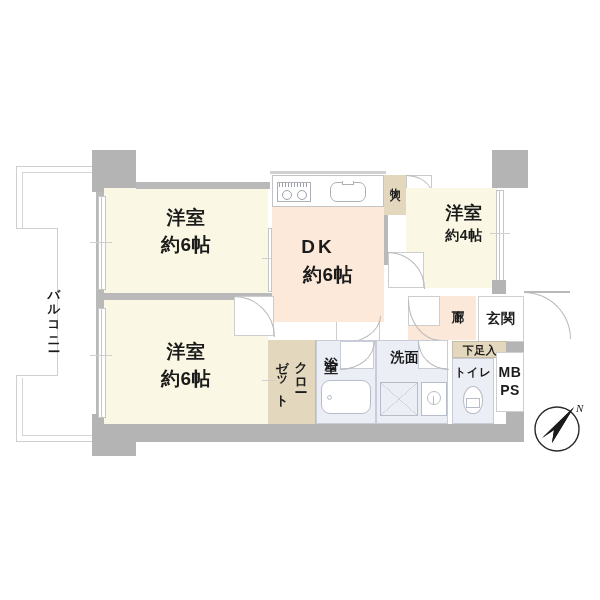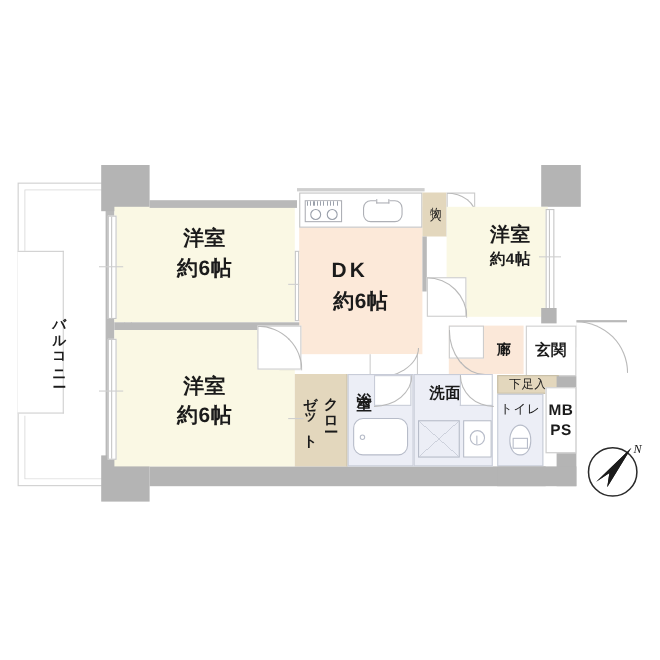--- a/index.html
+++ b/index.html
@@ -20,21 +20,21 @@
 
   .thinline {background:#b9b9b9;}
   .hair     {background:#cfcfcf;}
 
   
   .lbl{position:absolute;color:#1b1b1b;line-height:1.12;text-align:center;
        white-space:pre;letter-spacing:.5px;}
   .lbl-big{font-size:19px;font-weight:600;}
   .lbl-mid{font-size:15px;font-weight:600;}
   .lbl-sm {font-size:12.5px;font-weight:600;}
-  .lbl-xs {font-size:10.5px;font-weight:400;}
+  .lbl-xs {font-size:10.5px;font-weight:700;}
   .vert{writing-mode:vertical-rl;text-orientation:upright;letter-spacing:2px;}
 
   
   .fx{position:absolute;border:1px solid #b7bcc9;background:#ffffff;box-sizing:border-box;}
   .tub{border-radius:9px;}
   .sinkbowl{border-radius:50%;}
   .stovebox{border:1px solid #aeb0b6;background:#fff;}
   .burner{position:absolute;border:1px solid #9aa0ab;border-radius:50%;}
   .ksink{border:1px solid #aeb0b6;border-radius:7px;background:#fff;}
 

